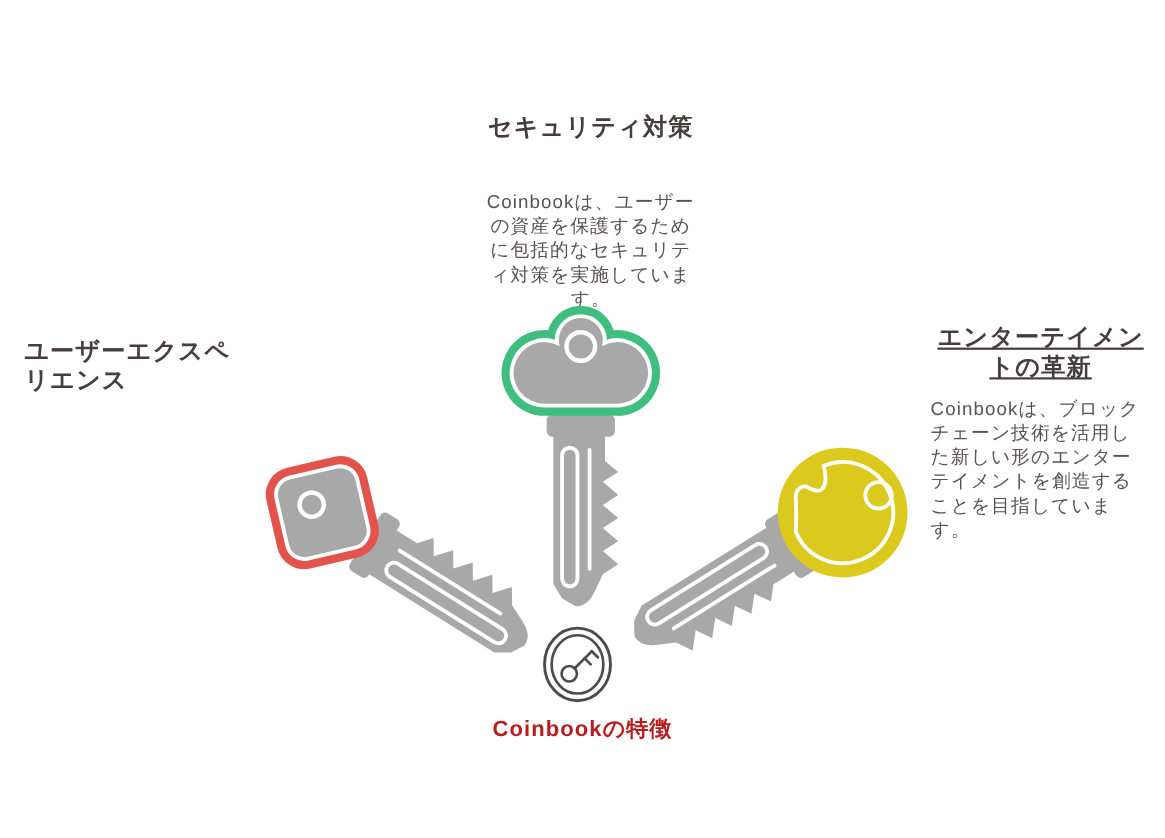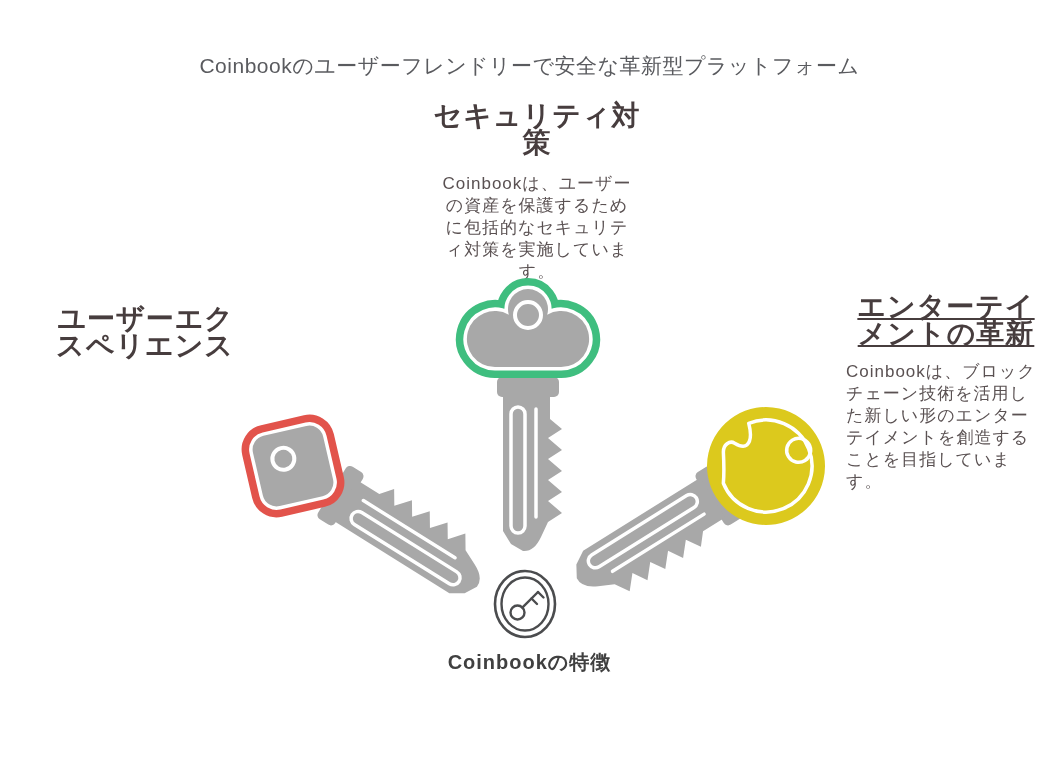--- a/index.html
+++ b/index.html
@@ -12,54 +12,53 @@
   }
   .abs { position:absolute; }
   .title {
     left:0; right:0; top:52px;
     text-align:center;
     font-size:21px;
     letter-spacing:0.5px;
     color:#5a5b5f;
   }
   .heading {
-    font-size:28px;
+    font-size:22px;
     font-weight:bold;
     line-height:27px;
     letter-spacing:1px;
     color:#473d3e;
   }
   .body-text {
     font-size:17px;
     line-height:22px;
     letter-spacing:1px;
     color:#5a5152;
   }
   .sec-top    { left:427px; top:102px; width:220px; text-align:center; }
   .sec-top-body { left:439px; top:145px; width:196px; text-align:center;margin-top:28px; }
-  .sec-left   { left:34px;  top:305px; width:200px; text-align:right; }
+  .sec-left   { left:22px;  top:305px; width:200px; }
   .sec-left-body { left:26px; top:374px; width:196px; text-align:right; }
   .sec-right  { left:846px; top:293px; width:200px; text-align:center;text-decoration:underline; }
   .sec-right-body { left:846px; top:361px; width:190px; text-align:left; }
   .hub-label {
     left:0; right:0; top:649px;
     text-align:center;
     font-size:20px;
     font-weight:bold;
     letter-spacing:1px;
-    color:#404040;
+    color:#b91c1c;
   }
   svg.diagram { position:absolute; left:0; top:0; }
 </style>
 </head>
 <body>
 
 <div class="canvas">
 
-  <div class="abs title">Coinbookのユーザーフレンドリーで安全な革新型プラットフォーム</div>
 
   <div class="abs heading sec-top">セキュリティ対策</div>
   <div class="abs body-text sec-top-body">Coinbookは、ユーザーの資産を保護するために包括的なセキュリティ対策を実施しています。</div>
 
   <div class="abs heading sec-left">ユーザーエクスペリエンス</div>
 
   <div class="abs heading sec-right">エンターテイメントの革新</div>
   <div class="abs body-text sec-right-body">Coinbookは、ブロックチェーン技術を活用した新しい形のエンターテイメントを創造することを目指しています。</div>
 
   <svg class="diagram" width="1059" height="762" viewBox="0 0 1059 762">

